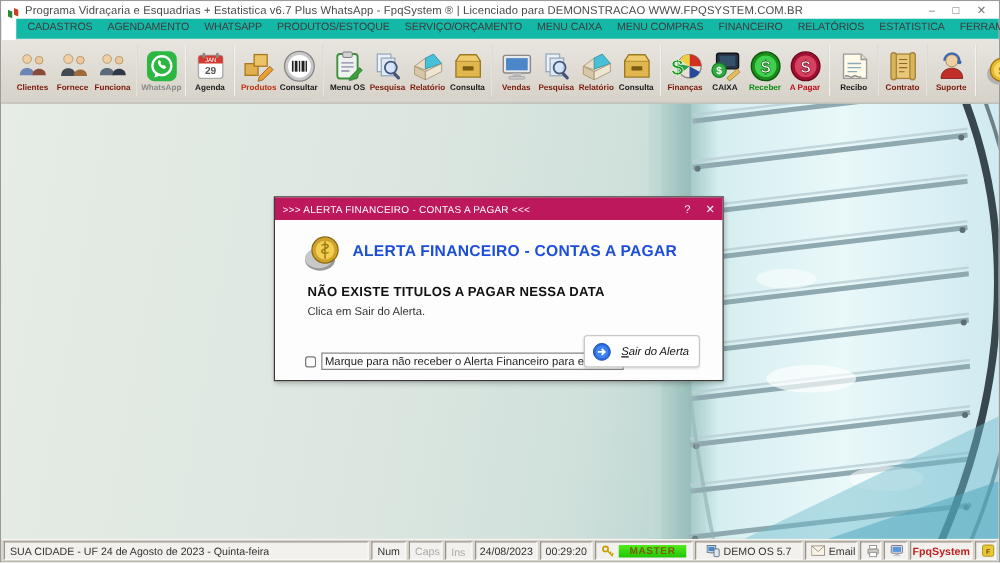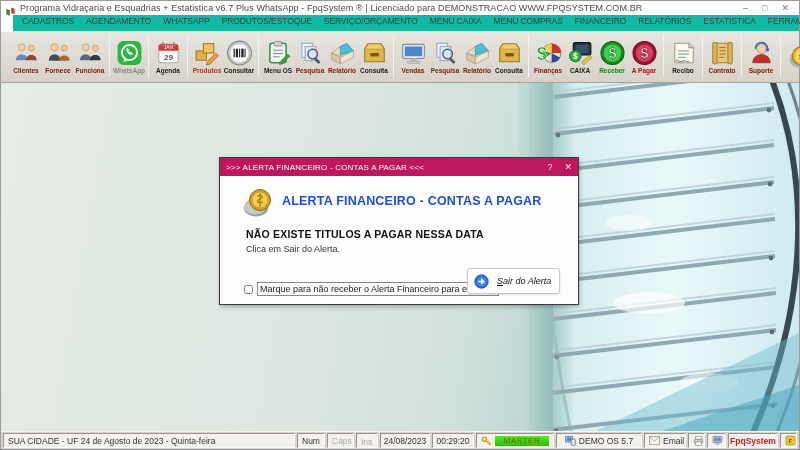--- a/index.html
+++ b/index.html
@@ -48,21 +48,21 @@
   .exit-btn svg{width:15px;height:15px;flex:0 0 auto;}
   .exit-btn .blabel{font-size:9px;color:#111;white-space:nowrap;font-style:italic;}
 
   
   .statusbar{height:18px;background:#d8d4cc;border-top:1px solid #f6f4f0;display:flex;align-items:stretch;gap:2px;padding:1px 2px;flex:0 0 auto;box-sizing:border-box;}
   .seg{border:1px solid;border-color:#98948c #fbfaf8 #fbfaf8 #98948c;background:#f2f1ed;display:flex;align-items:center;gap:3px;padding:0 4px;font-size:8.5px;color:#333;white-space:nowrap;overflow:hidden;box-sizing:border-box;}
   .seg.flex{flex:1 1 auto;}
   .seg.muted{color:#aaa;}
   .seg .sicon{display:flex;align-items:center;}
   .seg .sicon svg{width:11px;height:11px;}
-  .seg.master .mbar{flex:1;height:10px;background:linear-gradient(#52ec1c,#22c404);display:flex;align-items:center;justify-content:center;font-weight:normal;color:#7a5a04;font-size:8px;letter-spacing:.5px;}
+  .seg.master .mbar{flex:1;height:10px;background:linear-gradient(#52ec1c,#22c404);display:flex;align-items:center;justify-content:center;font-weight:bold;color:#7a5a04;font-size:8px;letter-spacing:.5px;}
   .seg.brand{color:#c02020;font-weight:bold;justify-content:center;}
   .seg.center{justify-content:center;}
 </style>
 </head>
 <body>
 
 <div class="app">
 
   <div class="titlebar">
     <span class="logo"><svg viewBox="0 0 16 16">

